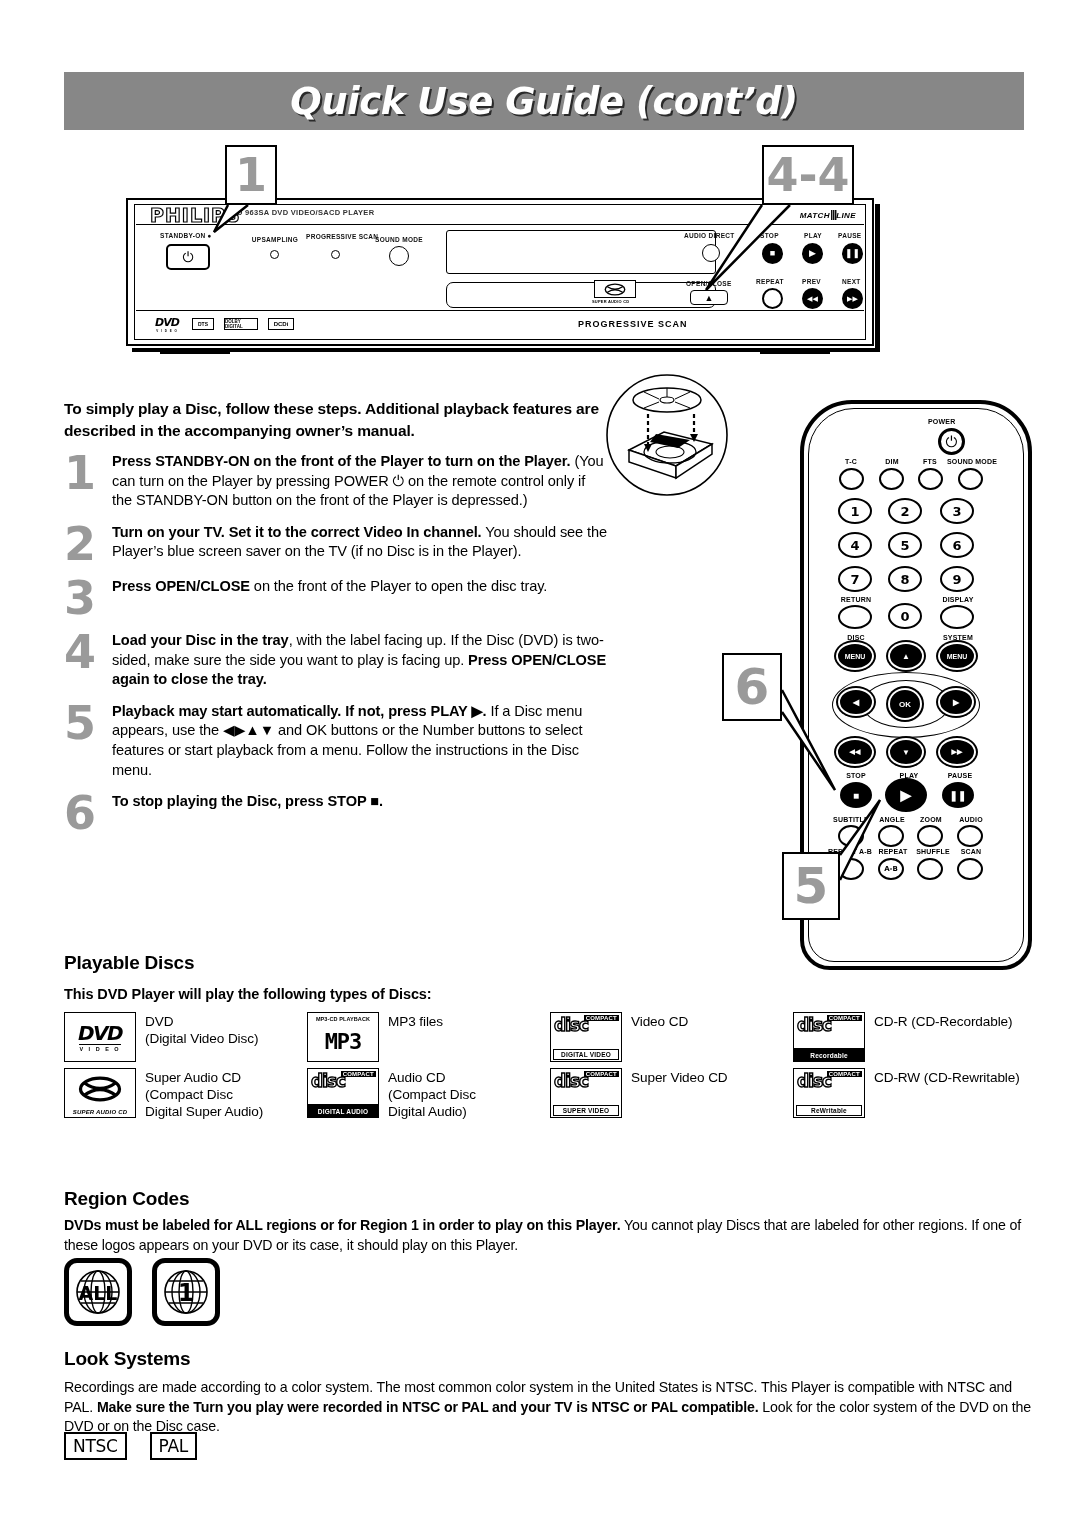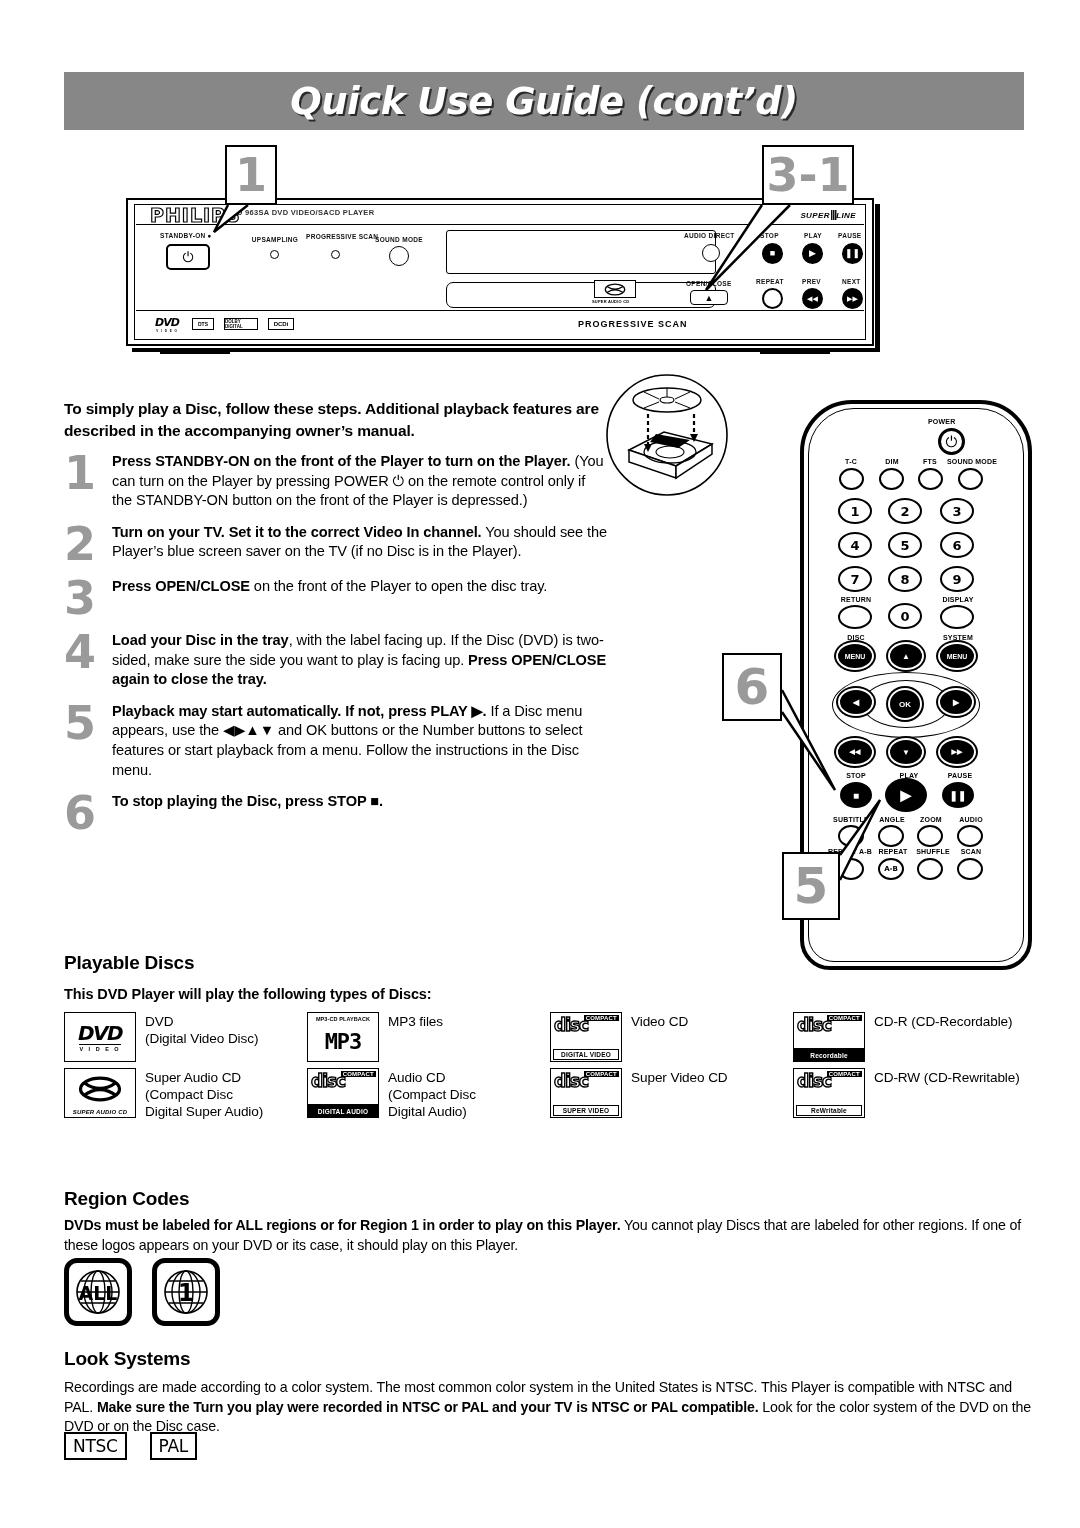--- a/index.html
+++ b/index.html
@@ -376,40 +376,40 @@
   }
 </style>
 </head>
 <body>
 
 <div class="banner">
   <div class="banner-title">Quick Use Guide (cont’d)</div>
 </div>
 
 <div class="callout" id="co-1">1</div>
-<div class="callout" id="co-34">3-1</div>
+<div class="callout" id="co-34">4-4</div>
 <div class="callout" id="co-6">6</div>
 <div class="callout" id="co-5">5</div>
 
 <svg class="pointer" style="left:0;top:0;width:1080px;height:1000px">
   <polyline points="228,205 214,232 248,205" fill="#fff" stroke="#000" stroke-width="2.5"></polyline>
   <polyline points="762,205 706,290 790,205" fill="#fff" stroke="#000" stroke-width="2.5"></polyline>
   <polyline points="782,690 835,790 782,712" fill="#fff" stroke="#000" stroke-width="2.5"></polyline>
   <polyline points="840,855 880,800 840,880" fill="#fff" stroke="#000" stroke-width="2.5"></polyline>
 </svg>
 
 <div class="player">
   <div class="player-shadow"></div>
   <div class="player-body"></div>
   <div class="player-inner"></div>
 
   <div class="brand">PHILIPS</div>
   <div class="model-text">DVD 963SA   DVD VIDEO/SACD PLAYER</div>
   <div class="matchline">
-    <span>SUPER</span><span class="bars">|||</span><span>LINE</span>
+    <span>MATCH</span><span class="bars">|||</span><span>LINE</span>
   </div>
   <div class="hr-line" style="top:26px;"></div>
   <div class="hr-line" style="top:112px;"></div>
 
   <div class="ctrl-label" style="left:34px; top:34px;">
     <span>STANDBY-ON</span> <span>●</span>
   </div>
   <div class="standby-btn" style="left:40px; top:46px; width:44px; height:26px;">
     <span>⏻</span>
   </div>

